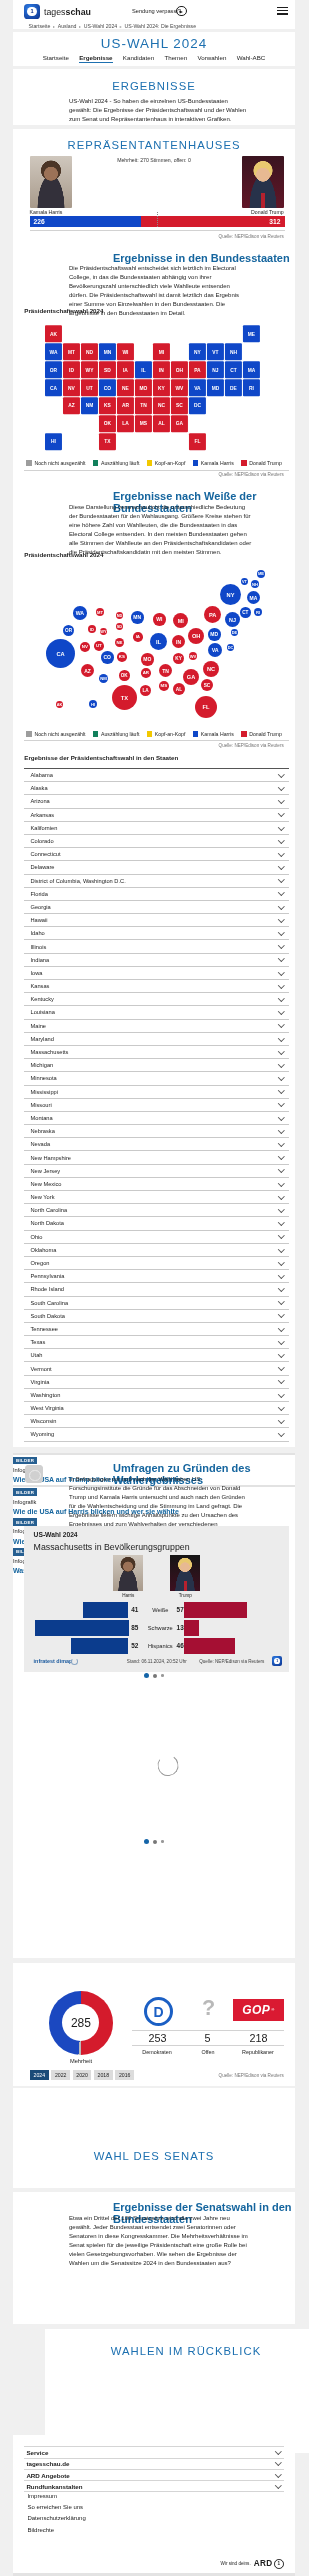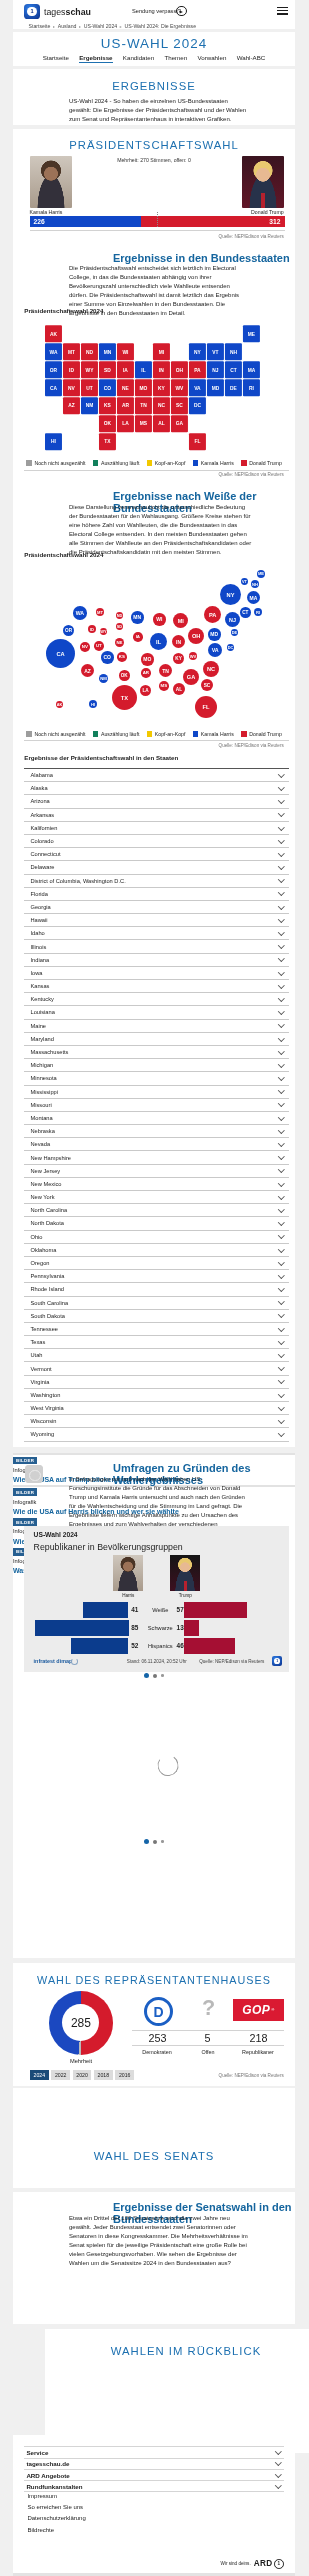--- a/index.html
+++ b/index.html
@@ -156,21 +156,21 @@
         <span class="tab">Wahl-ABC</span>
       </div>
   </div>
 
   <div class="card" style="top:69px;height:56px;">
     <div class="h-big" style="top:11.3px;">ERGEBNISSE</div>
     <div class="para" style="left:56px;top:28px;width:181px;">US-Wahl 2024 - So haben die einzelnen US-Bundesstaaten gewählt: Die Ergebnisse der Präsidentschaftswahl und der Wahlen zum Senat und Repräsentantenhaus in interaktiven Grafiken.</div>
   </div>
 
   <div class="card" style="top:129px;height:1318px;">
-    <div class="h-big" style="top:10.3px;">PRÄSIDENTSCHAFTSWAHL</div>
+    <div class="h-big" style="top:10.3px;">REPRÄSENTANTENHAUSES</div>
     <div class="abs" style="left:0;right:0;top:28px;text-align:center;font-size:5.2px;color:#333;">Mehrheit: 270 Stimmen, offen: 0</div>
     <div class="photo ph-harris" style="left:16.5px;top:27px;"></div>
     <div class="photo ph-trump" style="left:229px;top:27px;"></div>
     <div class="cand-name" style="left:16.5px;top:80px;">Kamala Harris</div>
     <div class="cand-name" style="right:11.3px;top:80px;">Donald Trump</div>
     <div class="ebar">
       <div class="dem" id="ebar-dem" style="width: 42.0074%; background: rgb(15, 71, 200);">
           <span>226</span>
         </div>
       <div class="rep" style="background: rgb(212, 27, 44);">
@@ -604,21 +604,21 @@
         </div>
       </div>
   </div>
 
   <div class="card" style="top:1453px;height:505px;">
     <div class="h-sub" style="left:56px;top:8.8px;">Umfragen zu Gründen des Wahlergebnisses</div>
     <div class="para" style="left:56px;top:21.6px;width:183px;">In Befragungen vor und nach der Wahl haben US-Forschungsinstitute die Gründe für das Abschneiden von Donald Trump und Kamala Harris untersucht und auch nach den Gründen für die Wahlentscheidung und die Stimmung im Land gefragt. Die Ergebnisse liefern wichtige Anhaltspunkte zu den Ursachen des Ergebnisses und zum Wahlverhalten der verschiedenen Bevölkerungsgruppen.</div>
 
     <div class="infobox">
       <div class="kicker">US-Wahl 2024</div>
-      <div class="ititle">Republikaner in Bevölkerungsgruppen</div>
+      <div class="ititle">Massachusetts in Bevölkerungsgruppen</div>
       <div class="ph-sm ph-harris" style="left:89px;top:29px;"></div>
       <div class="ph-sm ph-trump" style="left:146px;top:29px;"></div>
       <div class="ph-label" style="left:89px;top:67px;">Harris</div>
       <div class="ph-label" style="left:146px;top:67px;">Trump</div>
       <div id="demo-rows">
           <div class="demo-row" style="top: 76px;">
             <div class="lbar" style="width: 45px; left: 59px; background: rgb(11, 60, 141);"></div>
             <div class="rbar" style="width: 63px; background: rgb(165, 15, 51);"></div>
             <div class="vl">41</div>
             <div class="cat">Weiße</div>
@@ -668,21 +668,20 @@
         <div class="thumb th-chart2" style="left: 149px; top: 411px;"></div>
         <div class="txt" style="left: 196px; top: 411px;"><span class="badge">BILDER</span><div class="tkicker">Infografik</div><div class="ttitle">Wie die USA auf Harris blicken und wer sie wählte</div></div>
         <div class="thumb th-logo" style="left: 13px; top: 458px;"></div>
         <div class="txt" style="left: 60px; top: 458px;"><span class="badge">BILDER</span><div class="tkicker">Infografik</div><div class="ttitle">Wie Trump und Harris im Vergleich bewertet werden</div></div>
         <div class="thumb th-logo" style="left: 149px; top: 458px;"></div>
         <div class="txt" style="left: 196px; top: 458px;"><span class="badge">BILDER</span><div class="tkicker">Infografik</div><div class="ttitle">Was die USA bewegt und die Stimmung prägt</div></div>
       </div>
   </div>
 
   <div class="card" style="top:1963px;height:123px;">
-    <div class="h-big" style="top:11.3px;font-size:10.8px;">WAHL DES REPRÄSENTANTENHAUSES</div>
     <div class="donut" id="housedonut" style="background: conic-gradient(rgb(212, 27, 44) 0deg, rgb(212, 27, 44) 180.414deg, rgb(185, 185, 185) 180.414deg, rgb(185, 185, 185) 184.552deg, rgb(27, 72, 192) 184.552deg, rgb(27, 72, 192) 360deg);">
       <div class="hole">
           <span>285</span>
         </div>
     </div>
     <div class="abs" style="left:36px;top:95px;width:64px;text-align:center;font-size:5.7px;color:#1d1d1d;">Mehrheit</div>
     <div class="dlogo" style="left:131px;top:34px;">
         <span>D</span>
       </div>
     <div class="qmark" style="left:189px;top:32px;">?</div>

